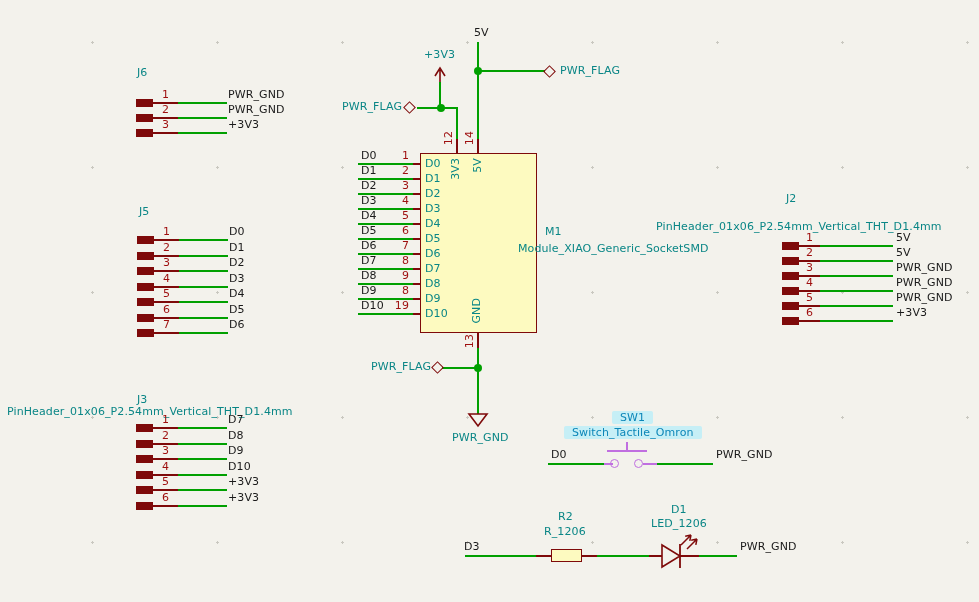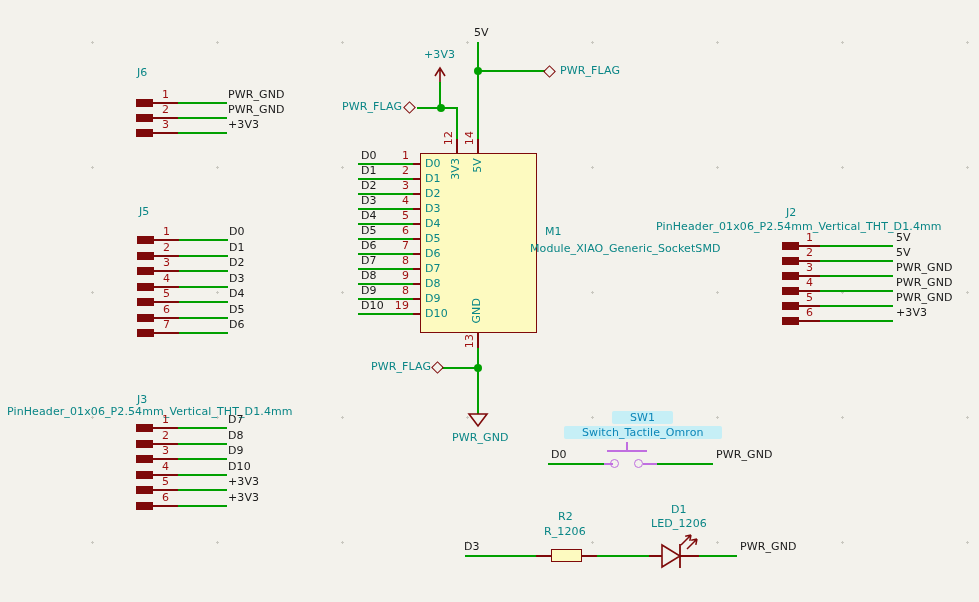--- a/index.html
+++ b/index.html
@@ -36,21 +36,21 @@
   .conn-r .pwire{left:38px;width:73px}
   .conn-r .plabel{left:114px}
   .mrow{position:relative;height:15px}
   .mrow .mwire{position:absolute;left:1px;top:7px;width:55px;height:2px;background:#00A000}
   .mrow .mstub{position:absolute;left:56px;top:7px;width:7px;height:2px;background:#7E0A0A}
   .mrow .mlabel{left:4px;top:-7px}
   .mrow .mnum{left:26px;top:-7px;width:26px;text-align:right}
   #m1-box{position:absolute;left:420px;top:153px;width:117px;height:180px;background:#FDFAC0;border:1.6px solid #7E0A0A;box-sizing:border-box}
   .circ{position:absolute;width:7px;height:7px;border:1.6px solid #C06FE0;border-radius:50%}
   .rbody{position:absolute;left:551px;top:549px;width:31px;height:13px;background:#FDFAC0;border:1.6px solid #7E0A0A;box-sizing:border-box}
-  .hl{color:#0C86B8;background:#C6EFF6;padding:0 18px;border-radius:2px}
+  .hl{color:#0C86B8;background:#C6EFF6;padding:0 8px;border-radius:2px}
   svg{position:absolute;overflow:visible}
 </style>
 </head>
 <body>
 
 <div id="canvas">
 
   <div class="t teal" style="left:137px;top:66px">J6</div>
   <div class="conn conn-l" style="left:136px;top:95px;--step:15px">
 
@@ -185,21 +185,21 @@
 
       <div class="prow">
         <span class="pad"></span>
         <span class="pstub"></span>
         <span class="t red pnum">6</span>
         <span class="pwire"></span>
         <span class="t blk plabel">+3V3</span>
       </div>
     </div>
 
-  <div class="t teal" style="left:786px;top:206px">J2</div>
+  <div class="t teal" style="left:786px;top:192px">J2</div>
   <div class="t teal" style="left:656px;top:220px">PinHeader_01x06_P2.54mm_Vertical_THT_D1.4mm</div>
   <div class="conn conn-r" style="left:782px;top:238px;--step:15px">
 
       <div class="prow">
         <span class="pad"></span>
         <span class="pstub"></span>
         <span class="t red pnum">1</span>
         <span class="pwire"></span>
         <span class="t blk plabel">5V</span>
       </div>
@@ -240,21 +240,21 @@
         <span class="pad"></span>
         <span class="pstub"></span>
         <span class="t red pnum">6</span>
         <span class="pwire"></span>
         <span class="t blk plabel">+3V3</span>
       </div>
     </div>
 
   <div id="m1-box"></div>
   <div class="t teal" style="left:545px;top:225px">M1</div>
-  <div class="t teal" style="left:530px;top:242px">Module_XIAO_Generic_SocketSMD</div>
+  <div class="t teal" style="left:518px;top:242px">Module_XIAO_Generic_SocketSMD</div>
 
   <div class="conn" style="left:357px;top:156px">
 
       <div class="mrow">
         <span class="t blk mlabel">D0</span>
         <span class="mwire"></span>
         <span class="mstub"></span>
         <span class="t red mnum">1</span>
       </div>
 

